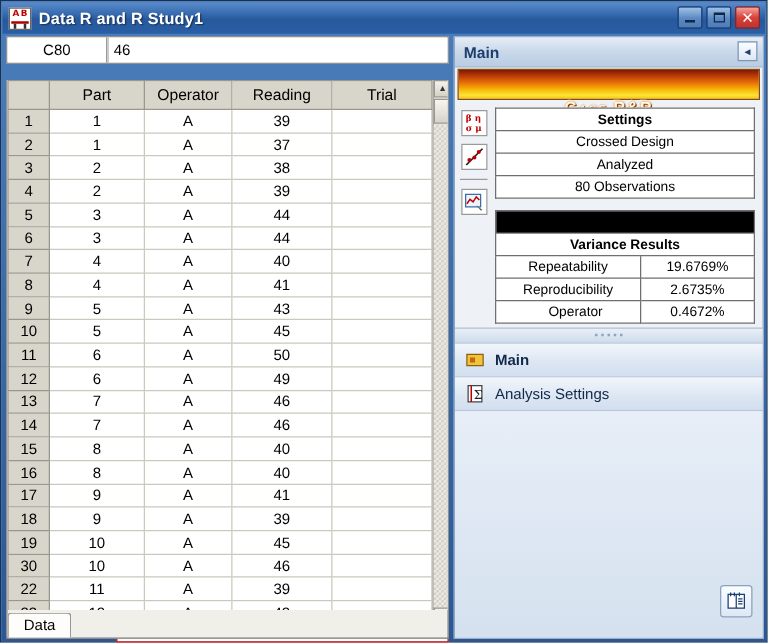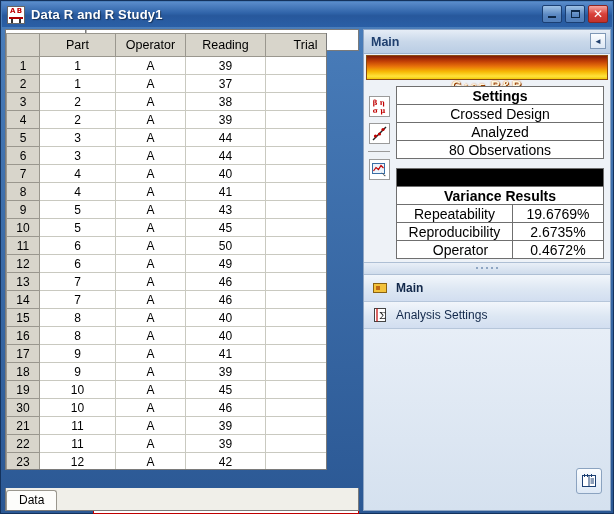--- a/index.html
+++ b/index.html
@@ -59,21 +59,21 @@
     width:80px;border-right:1px solid #7a7a7a;box-sizing:border-box;
     display:flex;align-items:center;justify-content:center;
     font-size:12px;color:#000;background:#fff;
   }
   .formula{
     flex:1;display:flex;align-items:center;padding-left:4px;
     font-size:12px;color:#000;background:#fff;
     border-left:1px solid #b9b9b9;
   }
   .gridwrap{
-    position:absolute;left:0;top:4px;width:322px;height:437px;
+    position:absolute;left:0;top:35px;width:354px;height:437px;
     border:1px solid #7a7a7a;border-top:none;box-sizing:border-box;
     background:#fff;display:flex;overflow:hidden;
   }
   table.grid{border-collapse:collapse;width:339px;table-layout:fixed;}
   table.grid th,table.grid td{
     border:1px solid #c9c9c0;height:18px;font-size:12px;color:#000;
     text-align:center;padding:0;box-sizing:border-box;overflow:hidden;
     white-space:nowrap;
   }
   table.grid thead th{
@@ -144,38 +144,38 @@
     display:flex;align-items:center;justify-content:center;
   }
   .banner-text{
     font-size:13px;font-weight:bold;font-variant:small-caps;letter-spacing:1.2px;
     color:#fff9e0;
     text-shadow:0 0 2px #b04a00,1px 1px 0 #8a3a00,-1px -1px 0 #ffffff;
     margin-top:35px;
   }
   .panel-body{flex:1;display:flex;overflow:hidden;}
   .toolcol{
-    width:30px;flex:0 0 auto;padding-top:16px;
+    width:30px;flex:0 0 auto;padding-top:8px;
     display:flex;flex-direction:column;align-items:center;gap:6px;
   }
   .tool{
     width:21px;height:21px;border:1px solid #9a9a9a;background:#fff;
     box-sizing:border-box;position:relative;overflow:hidden;
     display:flex;align-items:center;justify-content:center;
   }
   .tool .glyphs{font-size:7px;line-height:7.5px;color:#c00000;font-family:"DejaVu Serif",serif;font-weight:bold;}
   .tool svg{display:block;}
   .tool-sep{width:22px;height:1px;background:#9a9a9a;margin:1px 0;}
   .content{flex:1;padding:6px 6px 0 2px;box-sizing:border-box;}
   table.box{
     border-collapse:collapse;width:100%;table-layout:fixed;
     border:1px solid #3b3b3b;background:#fff;
   }
   table.box td{
-    border:1px solid #6f6f6f;height:18px;font-size:14px;color:#000;
+    border:1px solid #6f6f6f;height:18px;font-size:11px;color:#000;
     text-align:center;padding:0 0;box-sizing:border-box;white-space:nowrap;overflow:hidden;
   }
   td.hdr{font-weight:bold;font-size:12px;background:#fff;}
   td.blue{color:#2b2bcf;}
   td.green{color:#1d7a1d;margin-top:16px;}
   .gap{height:9px;}
   td.blackhdr{
     background:#000;color:#fff;font-weight:bold;font-size:12px;border-color:#000;
   }
   td.subhdr{text-align:left;font-weight:bold;font-size:11.5px;}
@@ -392,27 +392,20 @@
               <td>10</td>
               <td>A</td>
               <td>45</td>
               <td></td>
             </tr>
             <tr>
               <td class="rowhdr">30</td>
               <td>10</td>
               <td>A</td>
               <td>46</td>
-              <td></td>
-            </tr>
-            <tr>
-              <td class="rowhdr">21</td>
-              <td>11</td>
-              <td>A</td>
-              <td>39</td>
               <td></td>
             </tr>
             <tr>
               <td class="rowhdr">22</td>
               <td>11</td>
               <td>A</td>
               <td>39</td>
               <td></td>
             </tr>
             <tr>

